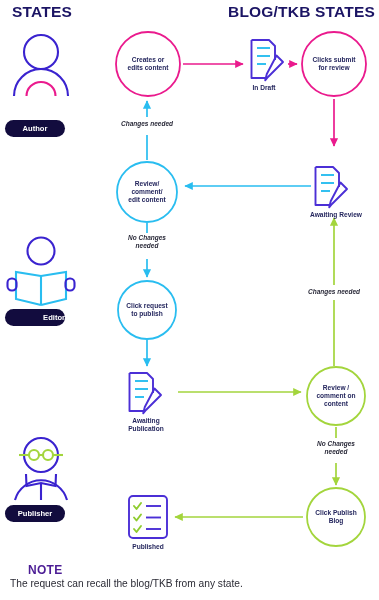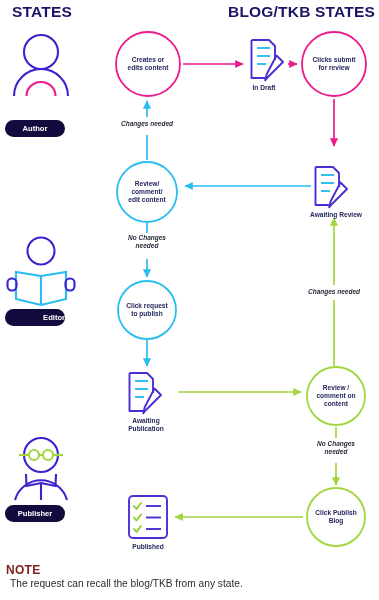--- a/index.html
+++ b/index.html
@@ -73,23 +73,23 @@
     border-radius: 9px;
     font-size: 7.6px;
     font-weight: bold;
     text-align: center;
     line-height: 17px;
     height: 17px;
     width: 60px;
   }
   #note-title {
     position: absolute;
-    left: 6px;
+    left: 28px;
     top: 563px;
-    color: #7f1d1d;
+    color: #4c1d95;
     font-weight: bold;
     font-size: 12px;
     letter-spacing: 0.3px;
   }
   #note-text {
     position: absolute;
     left: 10px;
     top: 578px;
     color: #2b2b35;
     font-size: 10.2px;

